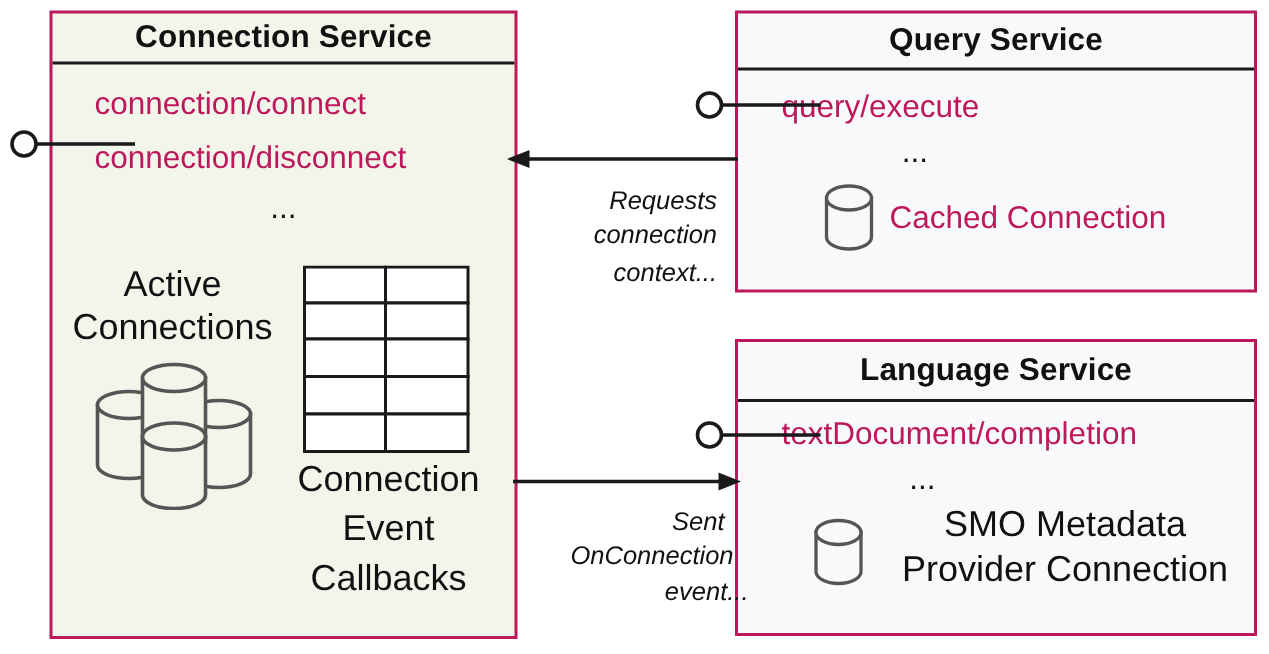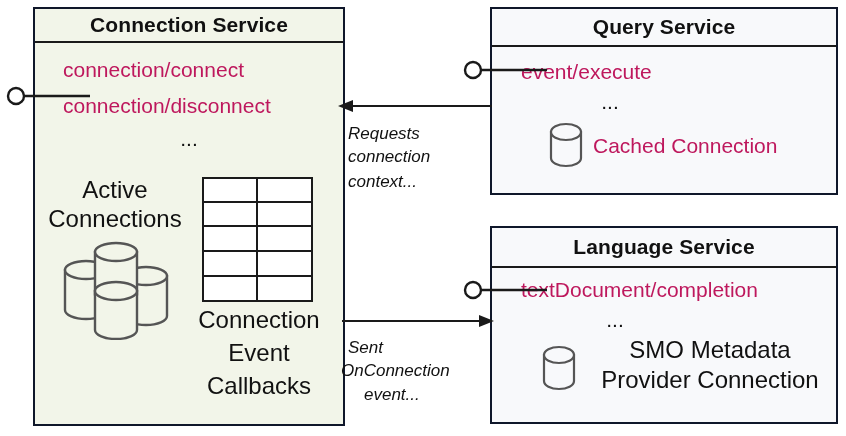--- a/index.html
+++ b/index.html
@@ -15,21 +15,21 @@
     position: relative;
     width: 846px;
     height: 436px;
     background: #ffffff;
     overflow: hidden;
   }
 
   
   .box {
     position: absolute;
-    border: 2px solid #0f172a;
+    border: 2px solid #be185d;
     box-sizing: border-box;
   }
   .box-header {
     position: absolute;
     left: 0;
     right: 0;
     top: 0;
     border-bottom: 2px solid #1a1a1a;
     box-sizing: border-box;
     display: flex;
@@ -116,21 +116,21 @@
 
   
   .edge {
     position: absolute;
   }
   .edge-label {
     position: absolute;
     font-size: 17px;
     font-style: italic;
     color: #111111;
-    text-align: left;
+    text-align: right;
     line-height: 23px;
     white-space: nowrap;
   }
 
   
   .icon {
     position: absolute;
   }
 </style>
 </head>
@@ -188,21 +188,21 @@
 
   <div class="caption" style="left:185px; top:306px; width:148px;">Connection</div>
   <div class="caption" style="left:185px; top:372px; width:148px;">Callbacks</div>
   <div class="caption" style="left:185px; top:339px; width:148px;">Event</div>
 
   <div class="box" id="query-service">
     <div class="box-header">Query Service</div>
     <div class="box-body"></div>
   </div>
 
-  <div class="op-text" style="left:521px; top:59px;">event/execute</div>
+  <div class="op-text" style="left:521px; top:59px;">query/execute</div>
   <div class="ellipsis-text" style="left:490px; top:92px; width:240px;">...</div>
 
   <div class="icon" style="left:548px; top:122px;">
     <svg width="36" height="46" viewBox="0 0 36 46">
       <g fill="#f8f9fb" stroke="#555555" stroke-width="2.2">
         <path d="M3,10 L3,36 A15,8 0 0 0 33,36 L33,10 Z"></path>
         <ellipse cx="18" cy="10" rx="15" ry="8"></ellipse>
       </g>
     </svg>
   </div>

